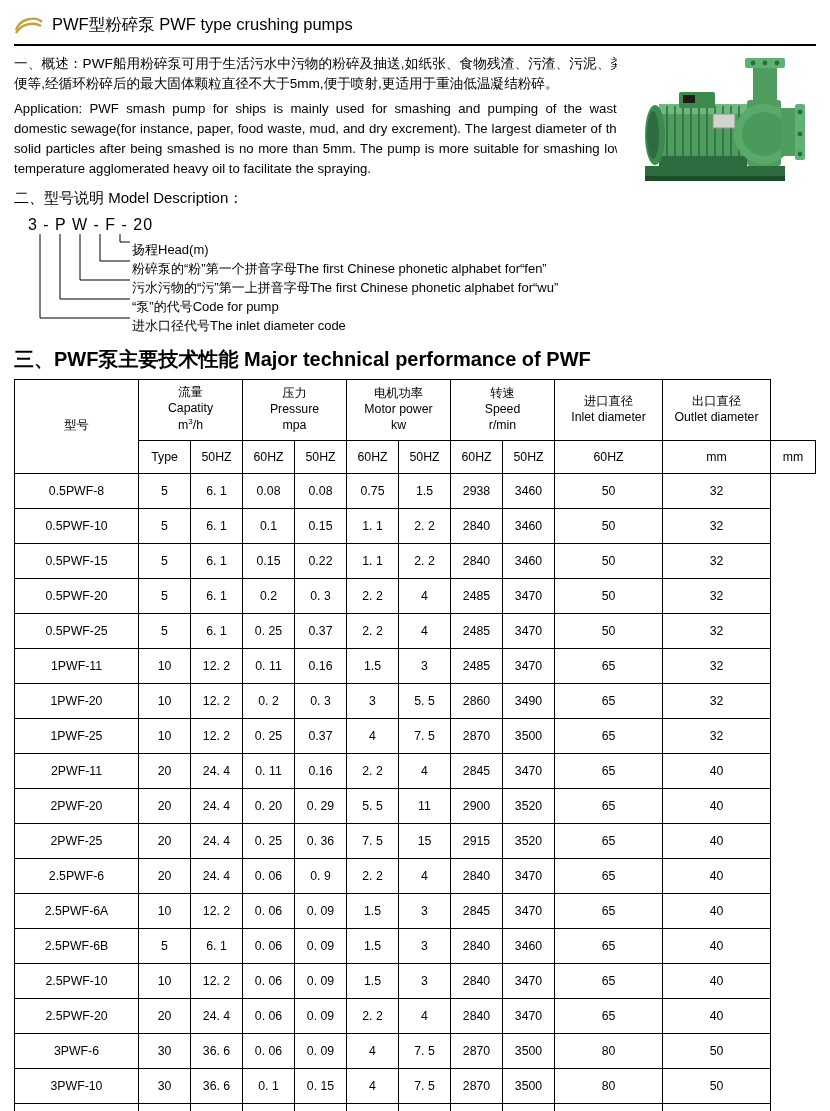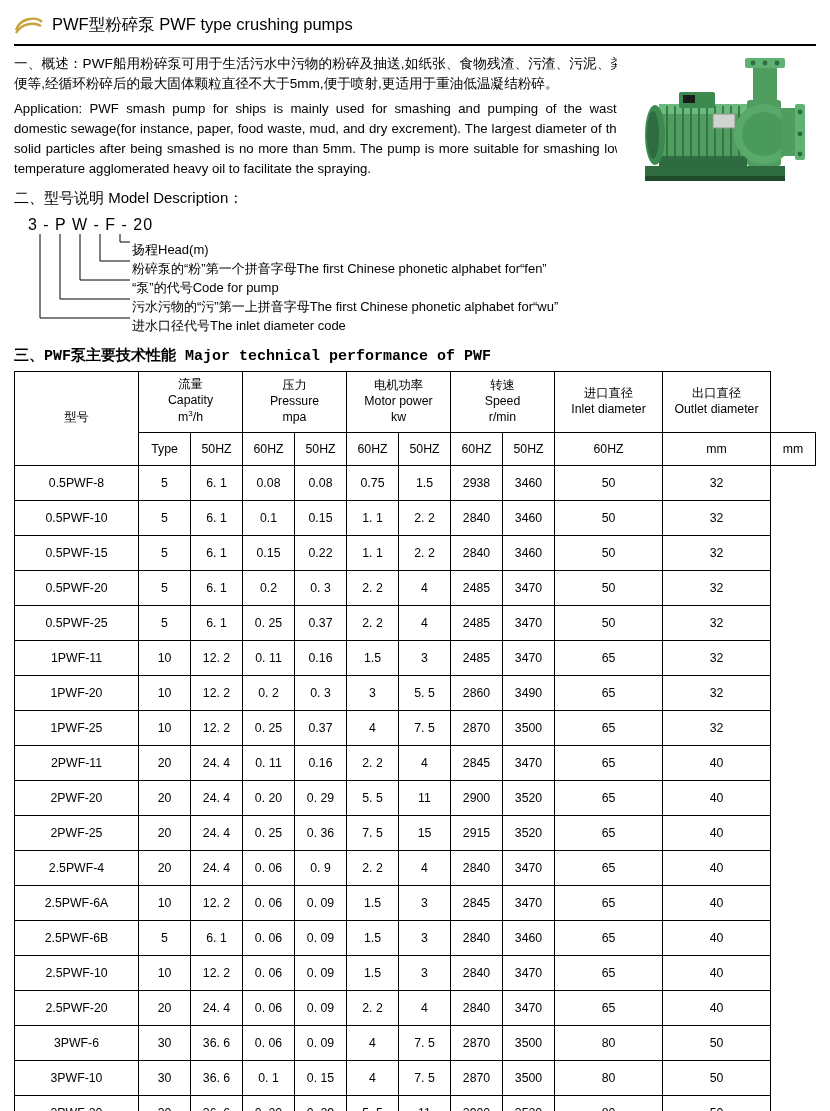--- a/index.html
+++ b/index.html
@@ -104,24 +104,23 @@
     font-size: 13px;
     line-height: 19px;
   }
   .model-legend div {
     white-space: nowrap;
     height: 19px;
   }
 
   
   .table-title {
-    font-size: 15px;
+    font-size: 20px;
     font-weight: bold;
     padding: 6px 14px 6px 14px;
-    font-family: Liberation Mono, monospace;
   }
   table.spec {
     border-collapse: collapse;
     margin: 0 14px 10px 14px;
     width: 802px;
     table-layout: fixed;
   }
   table.spec th, table.spec td {
     border: 1px solid #000;
     text-align: center;
@@ -231,22 +230,22 @@
         <path d="M66 0 L66 46 L116 46"></path>
 
         <path d="M46 0 L46 65 L116 65"></path>
 
         <path d="M26 0 L26 84 L116 84"></path>
       </g>
     </svg>
     <div class="model-legend">
       <div>扬程Head(m)</div>
       <div>粉碎泵的“粉”第一个拼音字母The first Chinese phonetic alphabet for“fen”</div>
+      <div>污水污物的“污”第一上拼音字母The first Chinese phonetic alphabet for“wu”</div>
       <div>“泵”的代号Code for pump</div>
-      <div>污水污物的“污”第一上拼音字母The first Chinese phonetic alphabet for“wu”</div>
       <div>进水口径代号The inlet diameter code</div>
     </div>
   </div>
 
   <div class="table-title">三、PWF泵主要技术性能 Major technical performance of PWF</div>
 
   <table class="spec">
     <colgroup>
       <col class="col-model">
       <col class="col-hz">
@@ -447,21 +446,21 @@
           <td>0. 25</td>
           <td>0. 36</td>
           <td>7. 5</td>
           <td>15</td>
           <td>2915</td>
           <td>3520</td>
           <td>65</td>
           <td>40</td>
         </tr>
         <tr>
-          <td>2.5PWF-4</td>
+          <td>2.5PWF-6</td>
           <td>20</td>
           <td>24. 4</td>
           <td>0. 06</td>
           <td>0. 9</td>
           <td>2. 2</td>
           <td>4</td>
           <td>2840</td>
           <td>3470</td>
           <td>65</td>
           <td>40</td>

